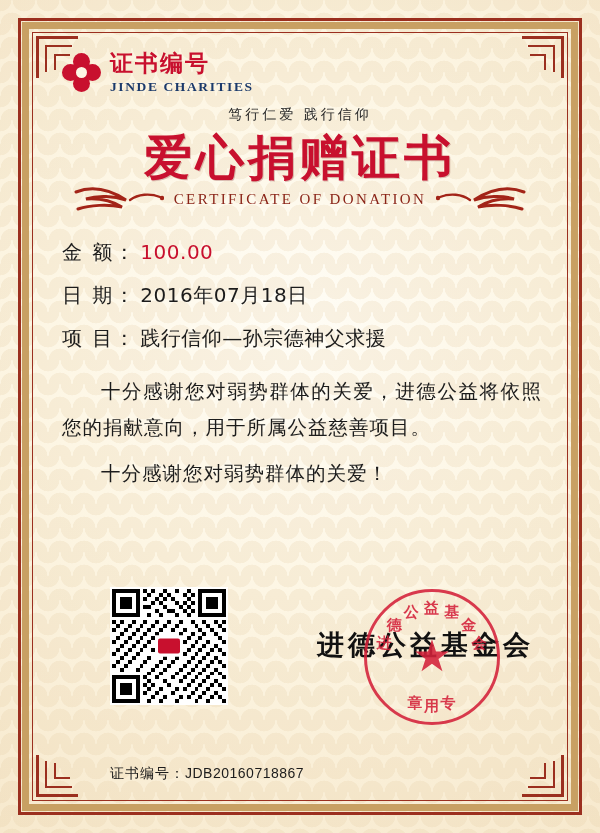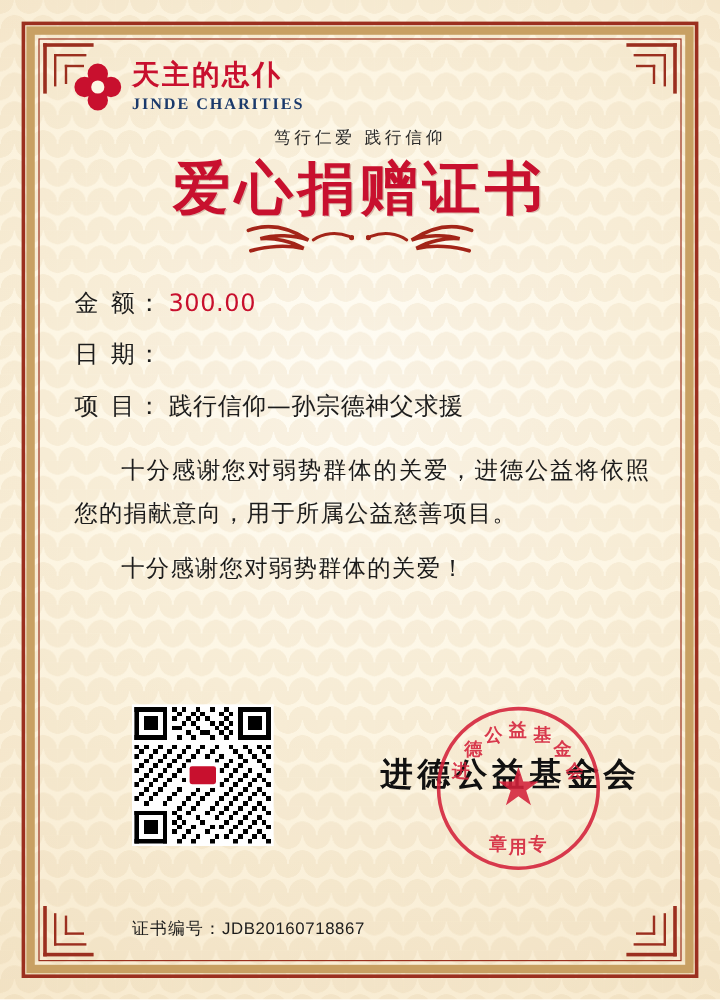--- a/index.html
+++ b/index.html
@@ -355,50 +355,52 @@
 
     <div class="logo-row">
       <div class="logo-mark">
         <span class="petal p1"></span>
         <span class="petal p2"></span>
         <span class="petal p3"></span>
         <span class="petal p4"></span>
         <span class="dot"></span>
       </div>
       <div class="logo-text">
-        <div class="logo-cn">天主的忠仆</div>
+        <div class="logo-cn">证书编号</div>
         <div class="logo-en">JINDE CHARITIES</div>
       </div>
     </div>
 
     <div class="subtitle">笃行仁爱  践行信仰</div>
 
     <div class="main-title">爱心捐赠证书</div>
 
     <div class="flourish-row">
       <svg class="flourish" width="92" height="26" viewBox="0 0 92 26">
         <path d="M4 5 C 22 -2, 40 4, 54 13 C 42 9, 26 8, 14 12 C 26 11, 40 14, 50 20 C 36 17, 18 18, 6 22" fill="none" stroke="#a32418" stroke-width="3" stroke-linecap="round"></path>
         <path d="M58 13 C 66 7, 78 6, 88 10" fill="none" stroke="#a32418" stroke-width="2.4" stroke-linecap="round"></path>
         <circle cx="90" cy="11" r="2.2" fill="#a32418"></circle>
       </svg>
+      <div class="en-title">CERTIFICATE OF DONATION</div>
       <svg class="flourish" width="92" height="26" viewBox="0 0 92 26" style="transform:scaleX(-1)">
         <path d="M4 5 C 22 -2, 40 4, 54 13 C 42 9, 26 8, 14 12 C 26 11, 40 14, 50 20 C 36 17, 18 18, 6 22" fill="none" stroke="#a32418" stroke-width="3" stroke-linecap="round"></path>
         <path d="M58 13 C 66 7, 78 6, 88 10" fill="none" stroke="#a32418" stroke-width="2.4" stroke-linecap="round"></path>
         <circle cx="90" cy="11" r="2.2" fill="#a32418"></circle>
       </svg>
     </div>
 
 
     <div class="fields">
       <div class="field-row">
         <span class="field-label">金 额：</span>
-        <span class="field-value amount-value">300.00</span>
+        <span class="field-value amount-value">100.00</span>
       </div>
       <div class="field-row">
         <span class="field-label">日 期：</span>
+        <span class="field-value">2016年07月18日</span>
       </div>
       <div class="field-row">
         <span class="field-label">项 目：</span>
         <span class="field-value">践行信仰—孙宗德神父求援</span>
       </div>
     </div>
 
     <div class="body-text">
       <p>十分感谢您对弱势群体的关爱，进德公益将依照您的捐献意向，用于所属公益慈善项目。</p>
       <p>十分感谢您对弱势群体的关爱！</p>

